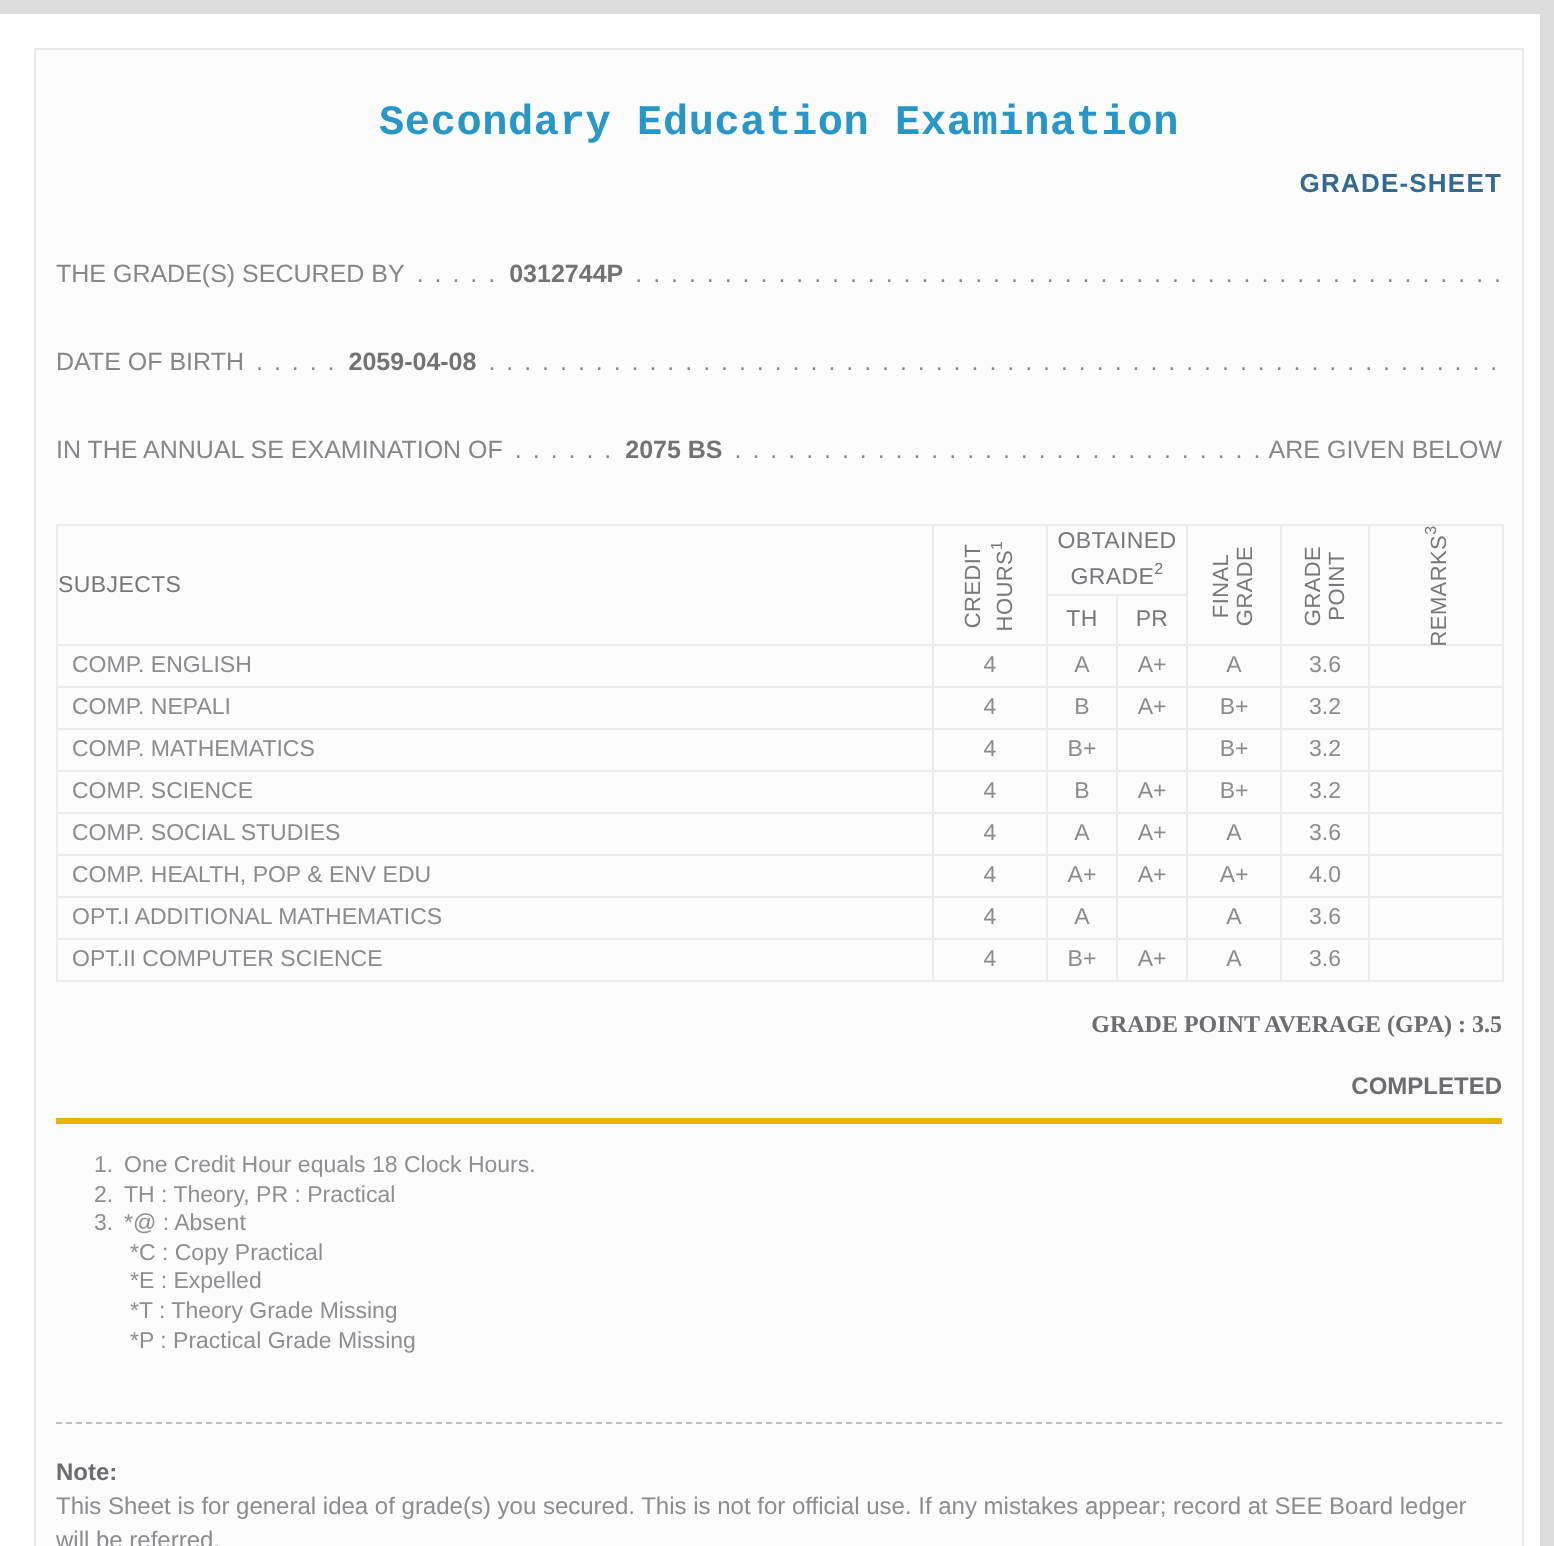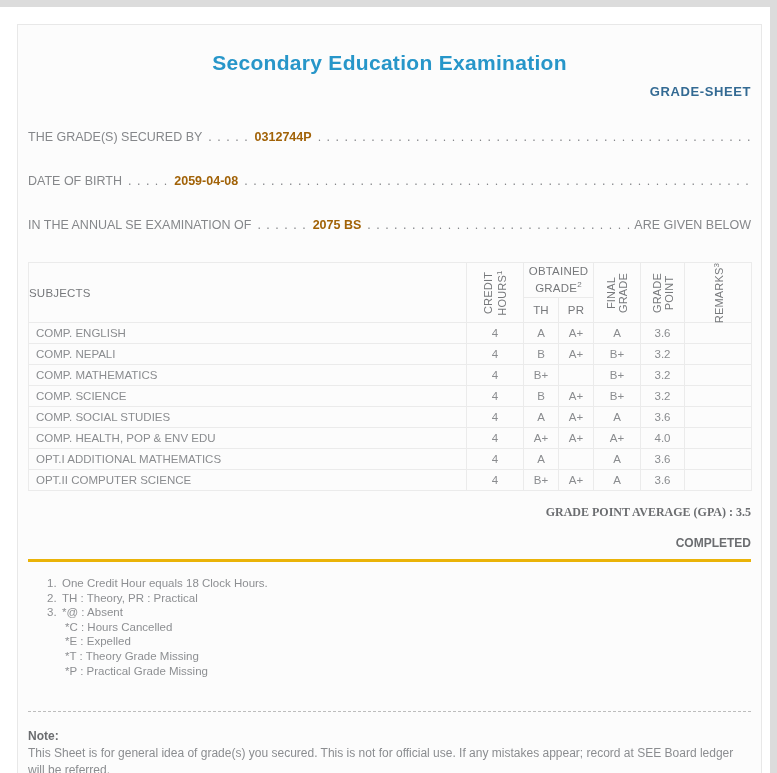--- a/index.html
+++ b/index.html
@@ -33,40 +33,41 @@
   }
   .card-inner { padding: 25px 10px 0 10px; }
 
   .title {
     text-align: center;
     font-size: 21px;
     font-weight: bold;
     color: #2796c9;
     letter-spacing: 0.3px;
     line-height: 25px;
+    font-family: Liberation Mono, monospace;
   }
   .subtitle {
     text-align: right;
     font-size: 13px;
     font-weight: bold;
     color: #336a93;
     letter-spacing: 0.6px;
     margin-top: 9px;
   }
 
   .info-lines { margin-top: 31px; color: #85878a; font-size: 12.5px; }
   .info-line {
     display: flex;
     align-items: baseline;
     white-space: nowrap;
     overflow: hidden;
     margin-bottom: 30px;
   }
   .info-line .leader { margin: 0 6px; letter-spacing: 1px; }
-  .info-line .value { font-weight: bold; color: #a16207; }
+  .info-line .value { font-weight: bold; color: #737373; }
   .info-line .fill {
     flex: 1;
     overflow: hidden;
     white-space: nowrap;
     margin-left: 6px;
     letter-spacing: 1px;
   }
   .info-line .suffix { margin-left: 4px; }
 
   .grade-table {
@@ -322,21 +323,21 @@
         <div class="fn-row">
           <span class="fn-num">2.</span>
           <span>TH : Theory, PR : Practical</span>
         </div>
         <div class="fn-row">
           <span class="fn-num">3.</span>
           <span>*@ : Absent</span>
         </div>
         <div class="fn-row">
           <span class="fn-indent"></span>
-          <span>*C : Hours Cancelled</span>
+          <span>*C : Copy Practical</span>
         </div>
         <div class="fn-row">
           <span class="fn-indent"></span>
           <span>*E : Expelled</span>
         </div>
         <div class="fn-row">
           <span class="fn-indent"></span>
           <span>*T : Theory Grade Missing</span>
         </div>
         <div class="fn-row">

